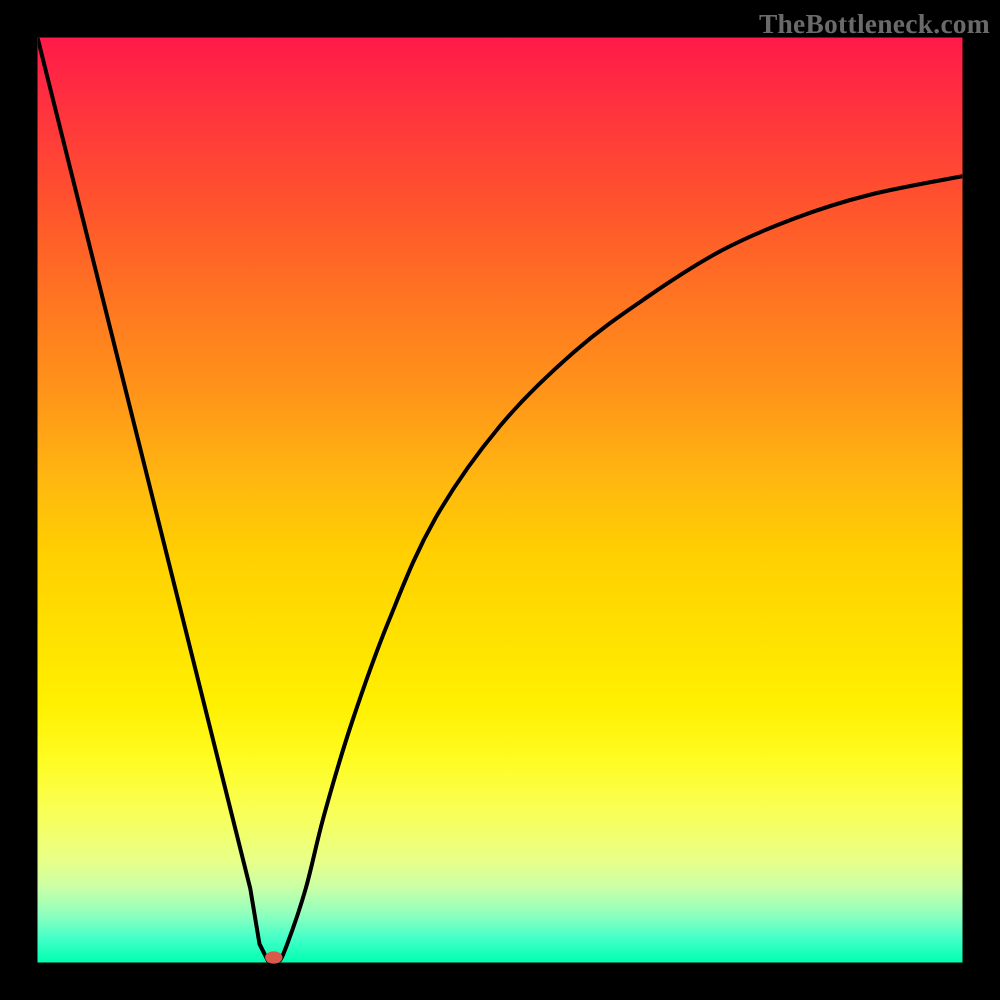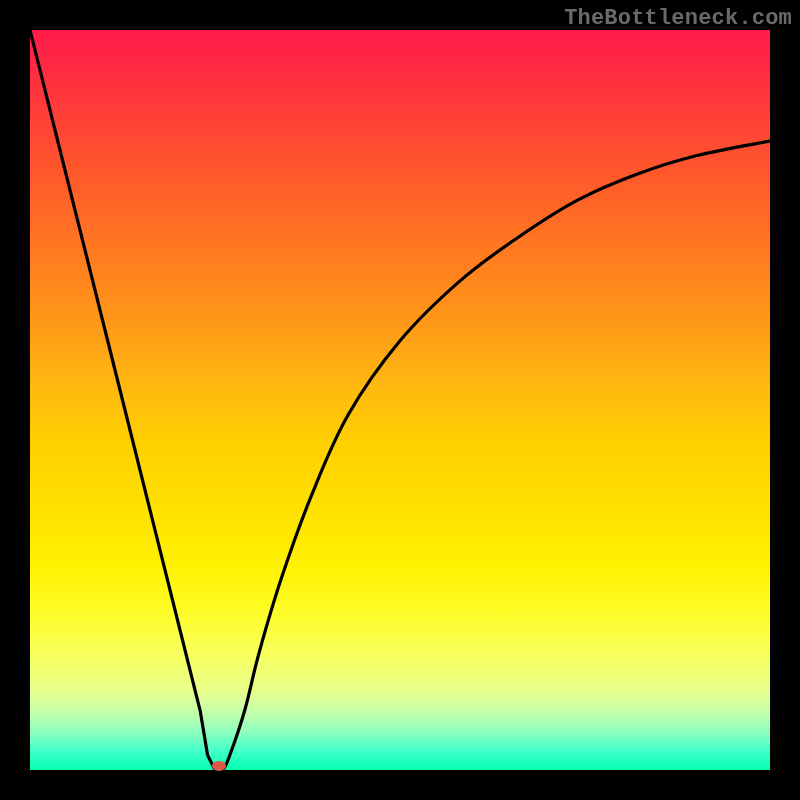--- a/index.html
+++ b/index.html
@@ -32,21 +32,21 @@
       #c8ffa8 92%,
       #8affc0 95%,
       #40ffc8 97.5%,
       #00ffb0 100%
     );
   }
   .watermark {
     position: absolute;
     top: 6px;
     right: 8px;
-    font-family: Liberation Mono, monospace;
+    font-family: Liberation Serif, serif;
     font-size: 22px;
     font-weight: 600;
     color: #6a6a6a;
     letter-spacing: 0.2px;
     user-select: none;
   }
   svg.curve {
     position: absolute;
     left: 0; top: 0;
     width: 100%;

